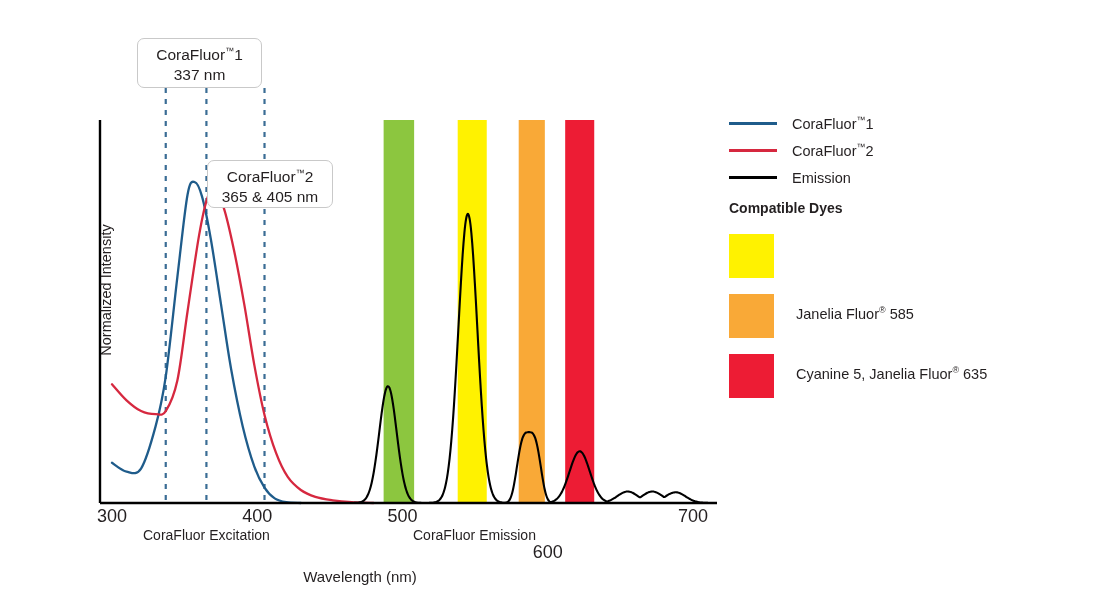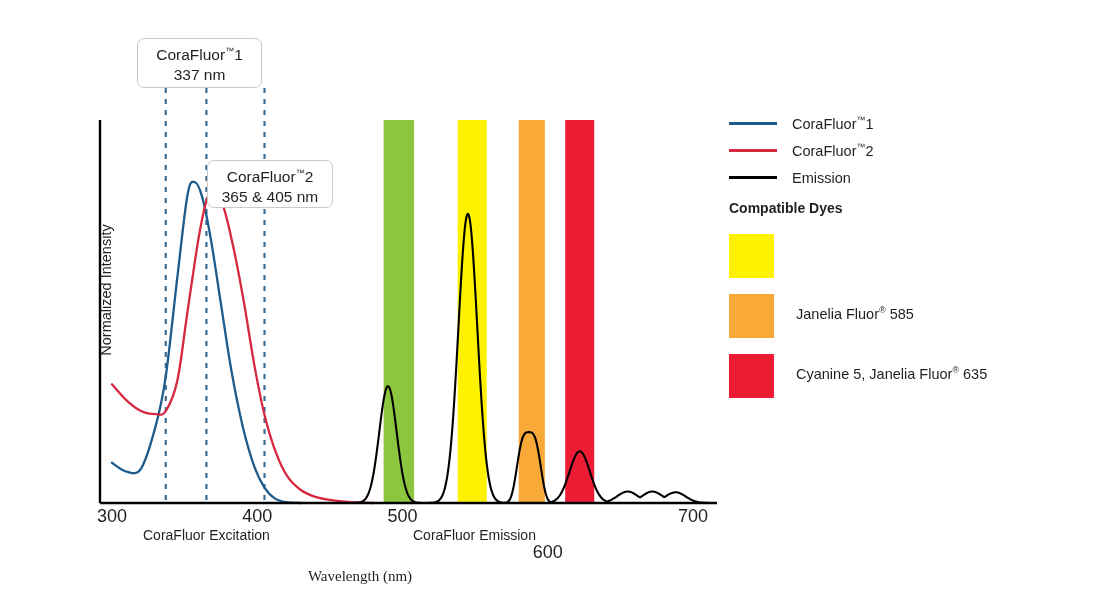--- a/index.html
+++ b/index.html
@@ -82,21 +82,20 @@
   #caption-excitation { left: 143px; top: 527px; }
   #caption-emission   { left: 413px; top: 527px; }
 
   #x-axis-title {
     position: absolute;
     left: 0; top: 568px;
     width: 720px;
     text-align: center;
     font-size: 15px;
     color: #231f20;
-    font-family: Liberation Serif, serif;
   }
 
   #y-axis-title {
     position: absolute;
     left: -2px;
     top: 290px;
     width: 200px;
     text-align: center;
     font-size: 14.5px;
     color: #231f20;

